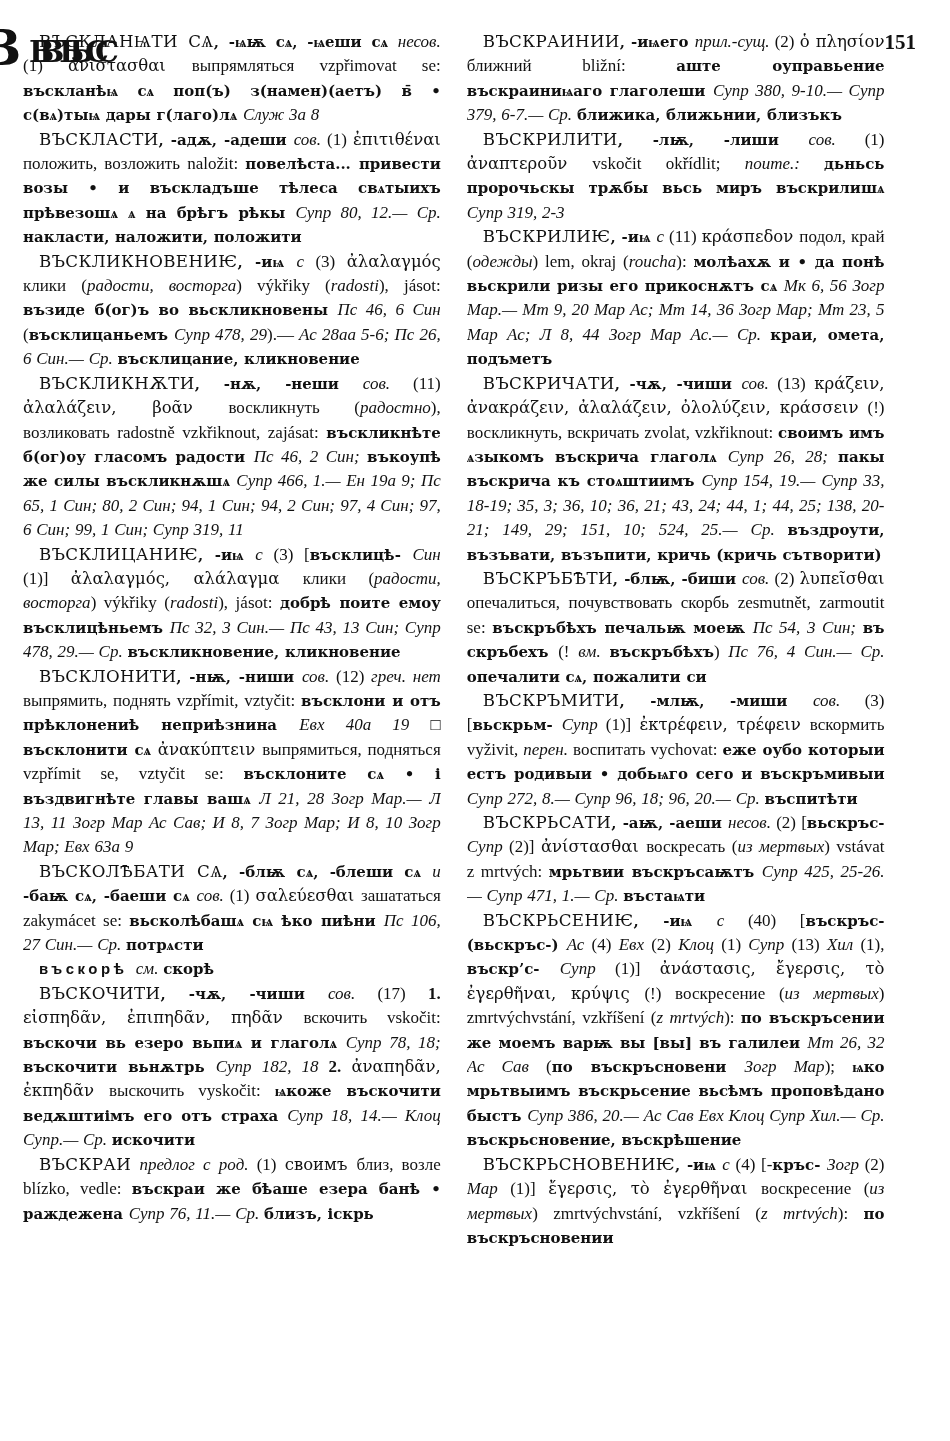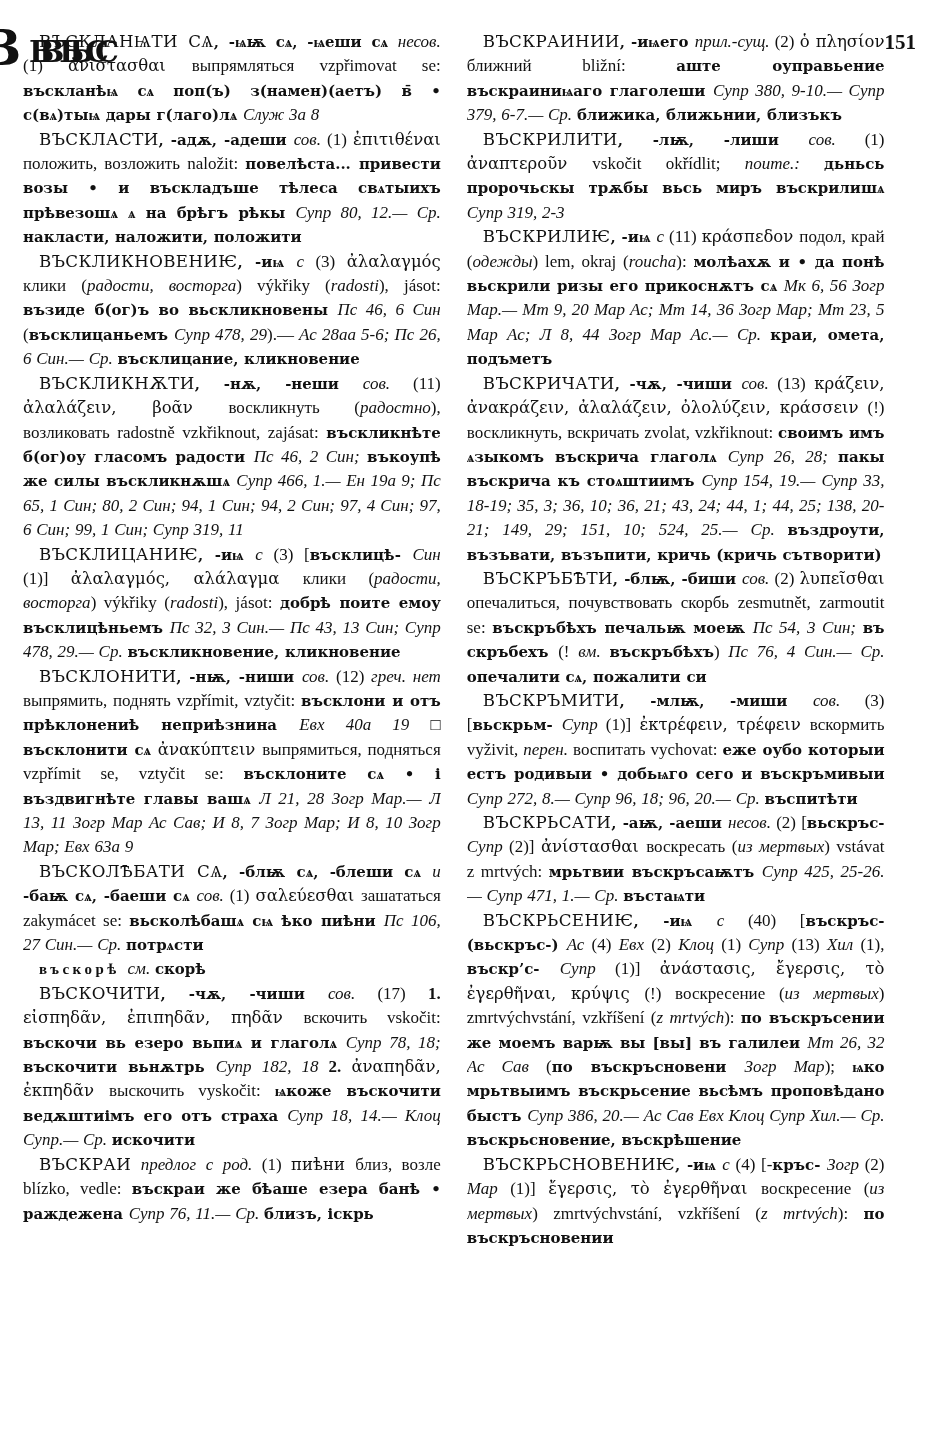--- a/index.html
+++ b/index.html
@@ -42,21 +42,21 @@
     font-weight:normal;
     font-size:0.98em;
     letter-spacing:0.4px;
   }
   .ocs{
     font-family:"DejaVu Serif", serif;
     font-weight:bold;
     font-size:0.88em;
   }
   .ocssp{
-    font-family:Liberation Serif, serif;
+    font-family:Liberation Sans, sans-serif;
     font-weight:bold;
     font-size:0.88em;
     letter-spacing:3.5px;
     margin-top:35px;
   }
   .it{font-style:italic;}
   .pl{}
   .cz{}
   .gr{font-family:"DejaVu Serif", serif;font-size:0.97em;}
   .b{font-weight:bold;}
@@ -83,21 +83,21 @@
     <section class="col" id="col-left">
         <p class="entry"><span class="hw">ВЪСКЛАНѨТИ СѦ</span><span class="ocs">, -ѩѭ сѧ, -ѩеши сѧ </span><span class="it">несов.</span><span class="pl"> (1) </span><span class="gr">ἀνίστασθαι </span><span class="pl">выпрямляться </span><span class="cz">vzpřimovat se: </span><span class="ocs">въскланѣѩ сѧ поп(ъ) з(намен)(аетъ) в̄ • с(вѧ)тыѩ дары г(лаго)лѧ </span><span class="it">Служ 3а 8</span></p>
         <p class="entry"><span class="hw">ВЪСКЛАСТИ</span><span class="ocs">, -адѫ, -адеши </span><span class="it">сов.</span><span class="pl"> (1) </span><span class="gr">ἐπιτιθέναι </span><span class="pl">положить, возложить </span><span class="cz">naložit: </span><span class="ocs">повелѣста... привести возы • и въскладъше тѣлеса свѧтыихъ прѣвезошѧ ѧ на брѣгъ рѣкы </span><span class="it">Супр 80, 12.— Ср. </span><span class="ocs">накласти, наложити, положити</span></p>
         <p class="entry"><span class="hw">ВЪСКЛИКНОВЕНИѤ</span><span class="ocs">, -иѩ </span><span class="it">с</span><span class="pl"> (3) </span><span class="gr">ἀλαλαγμός </span><span class="pl">клики (</span><span class="it">радости, восторга</span><span class="pl">) </span><span class="cz">výkřiky (</span><span class="it">radosti</span><span class="cz">), jásot: </span><span class="ocs">възиде б(ог)ъ во вьскликновены </span><span class="it">Пс 46, 6 Син</span><span class="pl"> (</span><span class="ocs">въсклицаньемъ </span><span class="it">Супр 478, 29</span><span class="pl">).— </span><span class="it">Ас 28аа 5-6; Пс 26, 6 Син.— Ср. </span><span class="ocs">въсклицание, кликновение</span></p>
         <p class="entry"><span class="hw">ВЪСКЛИКНѪТИ</span><span class="ocs">, -нѫ, -неши </span><span class="it">сов.</span><span class="pl"> (11) </span><span class="gr">ἀλαλάζειν, βοᾶν </span><span class="pl">воскликнуть (</span><span class="it">радостно</span><span class="pl">), возликовать </span><span class="cz">radostně vzkřiknout, zajásat: </span><span class="ocs">въскликнѣте б(ог)оу гласомъ радости </span><span class="it">Пс 46, 2 Син; </span><span class="ocs">въкоупѣ же силы въскликнѫшѧ </span><span class="it">Супр 466, 1.— Ен 19а 9; Пс 65, 1 Син; 80, 2 Син; 94, 1 Син; 94, 2 Син; 97, 4 Син; 97, 6 Син; 99, 1 Син; Супр 319, 11</span></p>
         <p class="entry"><span class="hw">ВЪСКЛИЦАНИѤ</span><span class="ocs">, -иѩ </span><span class="it">с</span><span class="pl"> (3) [</span><span class="ocs">въсклицѣ- </span><span class="it">Син</span><span class="pl"> (1)] </span><span class="gr">ἀλαλαγμός, αλάλαγμα </span><span class="pl">клики (</span><span class="it">радости, восторга</span><span class="pl">) </span><span class="cz">výkřiky (</span><span class="it">radosti</span><span class="cz">), jásot: </span><span class="ocs">добрѣ поите емоу въсклицѣньемъ </span><span class="it">Пс 32, 3 Син.— Пс 43, 13 Син; Супр 478, 29.— Ср. </span><span class="ocs">въскликновение, кликновение</span></p>
         <p class="entry"><span class="hw">ВЪСКЛОНИТИ</span><span class="ocs">, -нѭ, -ниши </span><span class="it">сов.</span><span class="pl"> (12) </span><span class="it">греч. нет </span><span class="pl">выпрямить, поднять </span><span class="cz">vzpřímit, vztyčit: </span><span class="ocs">въсклони и отъ прѣклонениѣ неприѣзнина </span><span class="it">Евх 40а 19</span><span class="pl"> □ </span><span class="ocs">въсклонити сѧ </span><span class="gr">ἀνακύπτειν </span><span class="pl">выпрямиться, подняться </span><span class="cz">vzpřímit se, vztyčit se: </span><span class="ocs">въсклоните сѧ • і въздвигнѣте главы вашѧ </span><span class="it">Л 21, 28 Зогр Мар.— Л 13, 11 Зогр Мар Ас Сав; И 8, 7 Зогр Мар; И 8, 10 Зогр Мар; Евх 63а 9</span></p>
         <p class="entry"><span class="hw">ВЪСКОЛѢБАТИ СѦ</span><span class="ocs">, -блѭ сѧ, -блеши сѧ </span><span class="it">и </span><span class="ocs">-баѭ сѧ, -баеши сѧ </span><span class="it">сов.</span><span class="pl"> (1) </span><span class="gr">σαλεύεσθαι </span><span class="pl">зашататься </span><span class="cz">zakymácet se: </span><span class="ocs">вьсколѣбашѧ сѩ ѣко пиѣни </span><span class="it">Пс 106, 27 Син.— Ср. </span><span class="ocs">потрѧсти</span></p>
         <p class="entry"><span class="ocssp">въскорѣ </span><span class="it">см. </span><span class="ocs">скорѣ</span></p>
         <p class="entry"><span class="hw">ВЪСКОЧИТИ</span><span class="ocs">, -чѫ, -чиши </span><span class="it">сов.</span><span class="pl"> (17) </span><span class="b">1. </span><span class="gr">εἰσπηδᾶν, ἐπιπηδᾶν, πηδᾶν </span><span class="pl">вскочить </span><span class="cz">vskočit: </span><span class="ocs">въскочи вь езеро вьпиѧ и глаголѧ </span><span class="it">Супр 78, 18; </span><span class="ocs">въскочити вьнѫтрь </span><span class="it">Супр 182, 18 </span><span class="b">2. </span><span class="gr">ἀναπηδᾶν, ἐκπηδᾶν </span><span class="pl">выскочить </span><span class="cz">vyskočit: </span><span class="ocs">ѩкоже въскочити ведѫштиімъ его отъ страха </span><span class="it">Супр 18, 14.— Клоц Супр.— Ср. </span><span class="ocs">искочити</span></p>
-        <p class="entry"><span class="hw">ВЪСКРАИ</span><span class="it"> предлог с род.</span><span class="pl"> (1) </span><span class="gr">пиѣни </span><span class="pl">близ, возле </span><span class="cz">blízko, vedle: </span><span class="ocs">въскраи же бѣаше езера банѣ • раждежена </span><span class="it">Супр 76, 11.— Ср. </span><span class="ocs">близъ, іскрь</span></p>
+        <p class="entry"><span class="hw">ВЪСКРАИ</span><span class="it"> предлог с род.</span><span class="pl"> (1) </span><span class="gr">своимъ </span><span class="pl">близ, возле </span><span class="cz">blízko, vedle: </span><span class="ocs">въскраи же бѣаше езера банѣ • раждежена </span><span class="it">Супр 76, 11.— Ср. </span><span class="ocs">близъ, іскрь</span></p>
       </section>
     <section class="col" id="col-right">
         <p class="entry"><span class="hw">ВЪСКРАИНИИ</span><span class="ocs">, -иѩего </span><span class="it">прил.-сущ.</span><span class="pl"> (2) </span><span class="gr">ὁ πλησίον </span><span class="pl">ближний </span><span class="cz">bližní: </span><span class="ocs">аште оуправьение въскраиниѩаго глаголеши </span><span class="it">Супр 380, 9-10.— Супр 379, 6-7.— Ср. </span><span class="ocs">ближика, ближьнии, близъкъ</span></p>
         <p class="entry"><span class="hw">ВЪСКРИЛИТИ</span><span class="ocs">, -лѭ, -лиши </span><span class="it">сов.</span><span class="pl"> (1) </span><span class="gr">ἀναπτεροῦν </span><span class="pl">vskočit </span><span class="cz">okřídlit; </span><span class="it">поите.: </span><span class="ocs">дьньсь пророчьскы трѫбы вьсь миръ въскрилишѧ </span><span class="it">Супр 319, 2-3</span></p>
         <p class="entry"><span class="hw">ВЪСКРИЛИѤ</span><span class="ocs">, -иѩ </span><span class="it">с</span><span class="pl"> (11) </span><span class="gr">κράσπεδον </span><span class="pl">подол, край (</span><span class="it">одежды</span><span class="pl">) </span><span class="cz">lem, okraj (</span><span class="it">roucha</span><span class="cz">): </span><span class="ocs">молѣахѫ и • да понѣ вьскрили ризы его прикоснѫтъ сѧ </span><span class="it">Мк 6, 56 Зогр Мар.— Мт 9, 20 Мар Ас; Мт 14, 36 Зогр Мар; Мт 23, 5 Мар Ас; Л 8, 44 Зогр Мар Ас.— Ср. </span><span class="ocs">краи, омета, подъметъ</span></p>
         <p class="entry"><span class="hw">ВЪСКРИЧАТИ</span><span class="ocs">, -чѫ, -чиши </span><span class="it">сов.</span><span class="pl"> (13) </span><span class="gr">κράζειν, ἀνακράζειν, ἀλαλάζειν, ὀλολύζειν, κράσσειν </span><span class="pl">(!) воскликнуть, вскричать </span><span class="cz">zvolat, vzkřiknout: </span><span class="ocs">своимъ имъ ѧзыкомъ въскрича глаголѧ </span><span class="it">Супр 26, 28; </span><span class="ocs">пакы въскрича къ стоѧштиимъ </span><span class="it">Супр 154, 19.— Супр 33, 18-19; 35, 3; 36, 10; 36, 21; 43, 24; 44, 1; 44, 25; 138, 20-21; 149, 29; 151, 10; 524, 25.— Ср. </span><span class="ocs">въздроути, възъвати, възъпити, кричь (кричь сътворити)</span></p>
         <p class="entry"><span class="hw">ВЪСКРЪБѢТИ</span><span class="ocs">, -блѭ, -биши </span><span class="it">сов.</span><span class="pl"> (2) </span><span class="gr">λυπεῖσθαι </span><span class="pl">опечалиться, почувствовать скорбь </span><span class="cz">zesmutnět, zarmoutit se: </span><span class="ocs">въскръбѣхъ печальѭ моеѭ </span><span class="it">Пс 54, 3 Син; </span><span class="ocs">въ скръбехъ </span><span class="pl">(! </span><span class="it">вм. </span><span class="ocs">въскръбѣхъ</span><span class="pl">) </span><span class="it">Пс 76, 4 Син.— Ср. </span><span class="ocs">опечалити сѧ, пожалити си</span></p>
         <p class="entry"><span class="hw">ВЪСКРЪМИТИ</span><span class="ocs">, -млѭ, -миши </span><span class="it">сов.</span><span class="pl"> (3) [</span><span class="ocs">вьскрьм- </span><span class="it">Супр</span><span class="pl"> (1)] </span><span class="gr">ἐκτρέφειν, τρέφειν </span><span class="pl">вскормить </span><span class="cz">vyživit, </span><span class="it">перен. </span><span class="pl">воспитать </span><span class="cz">vychovat: </span><span class="ocs">еже оубо которыи естъ родивыи • добьѩго сего и въскръмивыи </span><span class="it">Супр 272, 8.— Супр 96, 18; 96, 20.— Ср. </span><span class="ocs">въспитѣти</span></p>
         <p class="entry"><span class="hw">ВЪСКРЬСАТИ</span><span class="ocs">, -аѭ, -аеши </span><span class="it">несов.</span><span class="pl"> (2) [</span><span class="ocs">вьскръс- </span><span class="it">Супр</span><span class="pl"> (2)] </span><span class="gr">ἀνίστασθαι </span><span class="pl">воскресать (</span><span class="it">из мертвых</span><span class="pl">) </span><span class="cz">vstávat z mrtvých: </span><span class="ocs">мрьтвии въскръсаѭтъ </span><span class="it">Супр 425, 25-26.— Супр 471, 1.— Ср. </span><span class="ocs">въстаѩти</span></p>
         <p class="entry"><span class="hw">ВЪСКРЬСЕНИѤ</span><span class="ocs">, -иѩ </span><span class="it">с</span><span class="pl"> (40) [</span><span class="ocs">въскръс- (вьскръс-) </span><span class="it">Ас</span><span class="pl"> (4) </span><span class="it">Евх</span><span class="pl"> (2) </span><span class="it">Клоц</span><span class="pl"> (1) </span><span class="it">Супр</span><span class="pl"> (13) </span><span class="it">Хил</span><span class="pl"> (1), </span><span class="ocs">въскр’с- </span><span class="it">Супр</span><span class="pl"> (1)] </span><span class="gr">ἀνάστασις, ἔγερσις, τὸ ἐγερθῆναι, κρύψις </span><span class="pl">(!) воскресение (</span><span class="it">из мертвых</span><span class="pl">) </span><span class="cz">zmrtvýchvstání, vzkříšení (</span><span class="it">z mrtvých</span><span class="cz">): </span><span class="ocs">по въскръсении же моемъ варѭ вы [вы] въ галилеи </span><span class="it">Мт 26, 32 Ас Сав</span><span class="pl"> (</span><span class="ocs">по въскръсновени </span><span class="it">Зогр Мар</span><span class="pl">); </span><span class="ocs">ѩко мрьтвыимъ въскрьсение вьсѣмъ проповѣдано быстъ </span><span class="it">Супр 386, 20.— Ас Сав Евх Клоц Супр Хил.— Ср. </span><span class="ocs">въскрьсновение, въскрѣшение</span></p>

